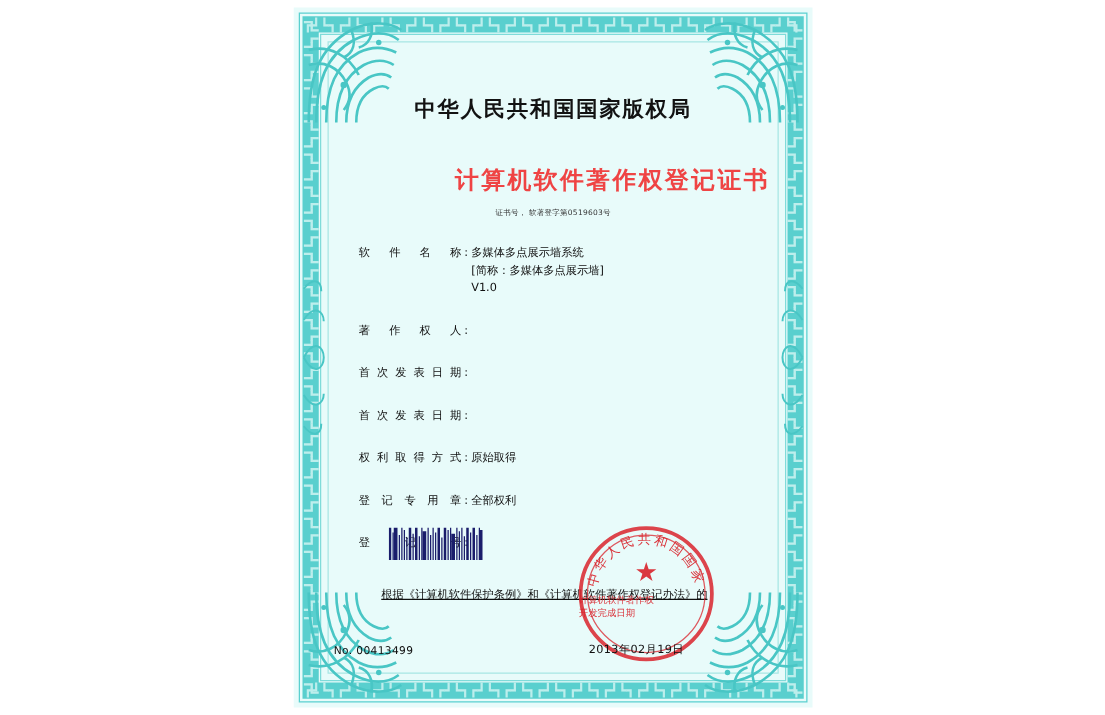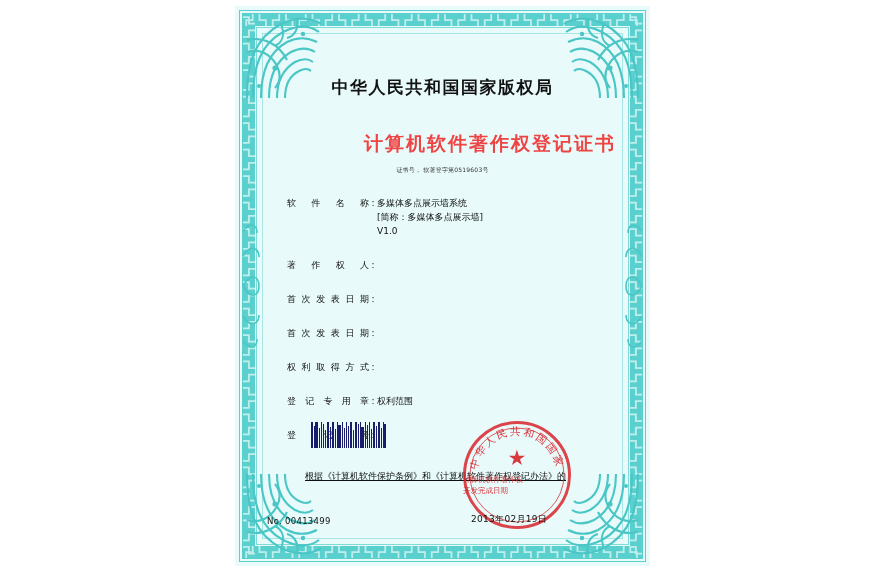--- a/index.html
+++ b/index.html
@@ -385,26 +385,27 @@
       </div>
 
       <div class="row gap-lg">
         <span class="label">首次发表日期</span>
         <span class="colon">:</span>
       </div>
 
       <div class="row gap-lg">
         <span class="label">权利取得方式</span>
         <span class="colon">:</span>
+        <span class="value">原始取得</span>
       </div>
 
       <div class="row gap-lg">
         <span class="label">登记专用章</span>
         <span class="colon">:</span>
-        <span class="value">权利范围</span>
+        <span class="value">全部权利</span>
       </div>
 
       <div class="row gap-lg">
         <span class="label">登记号</span>
         <span class="colon">:</span>
       </div>
     </div>
 
     <div class="legal">
       <span class="indent">根据《计算机软件保护条例》和《计算机软件著作权登记办法》的</span>

